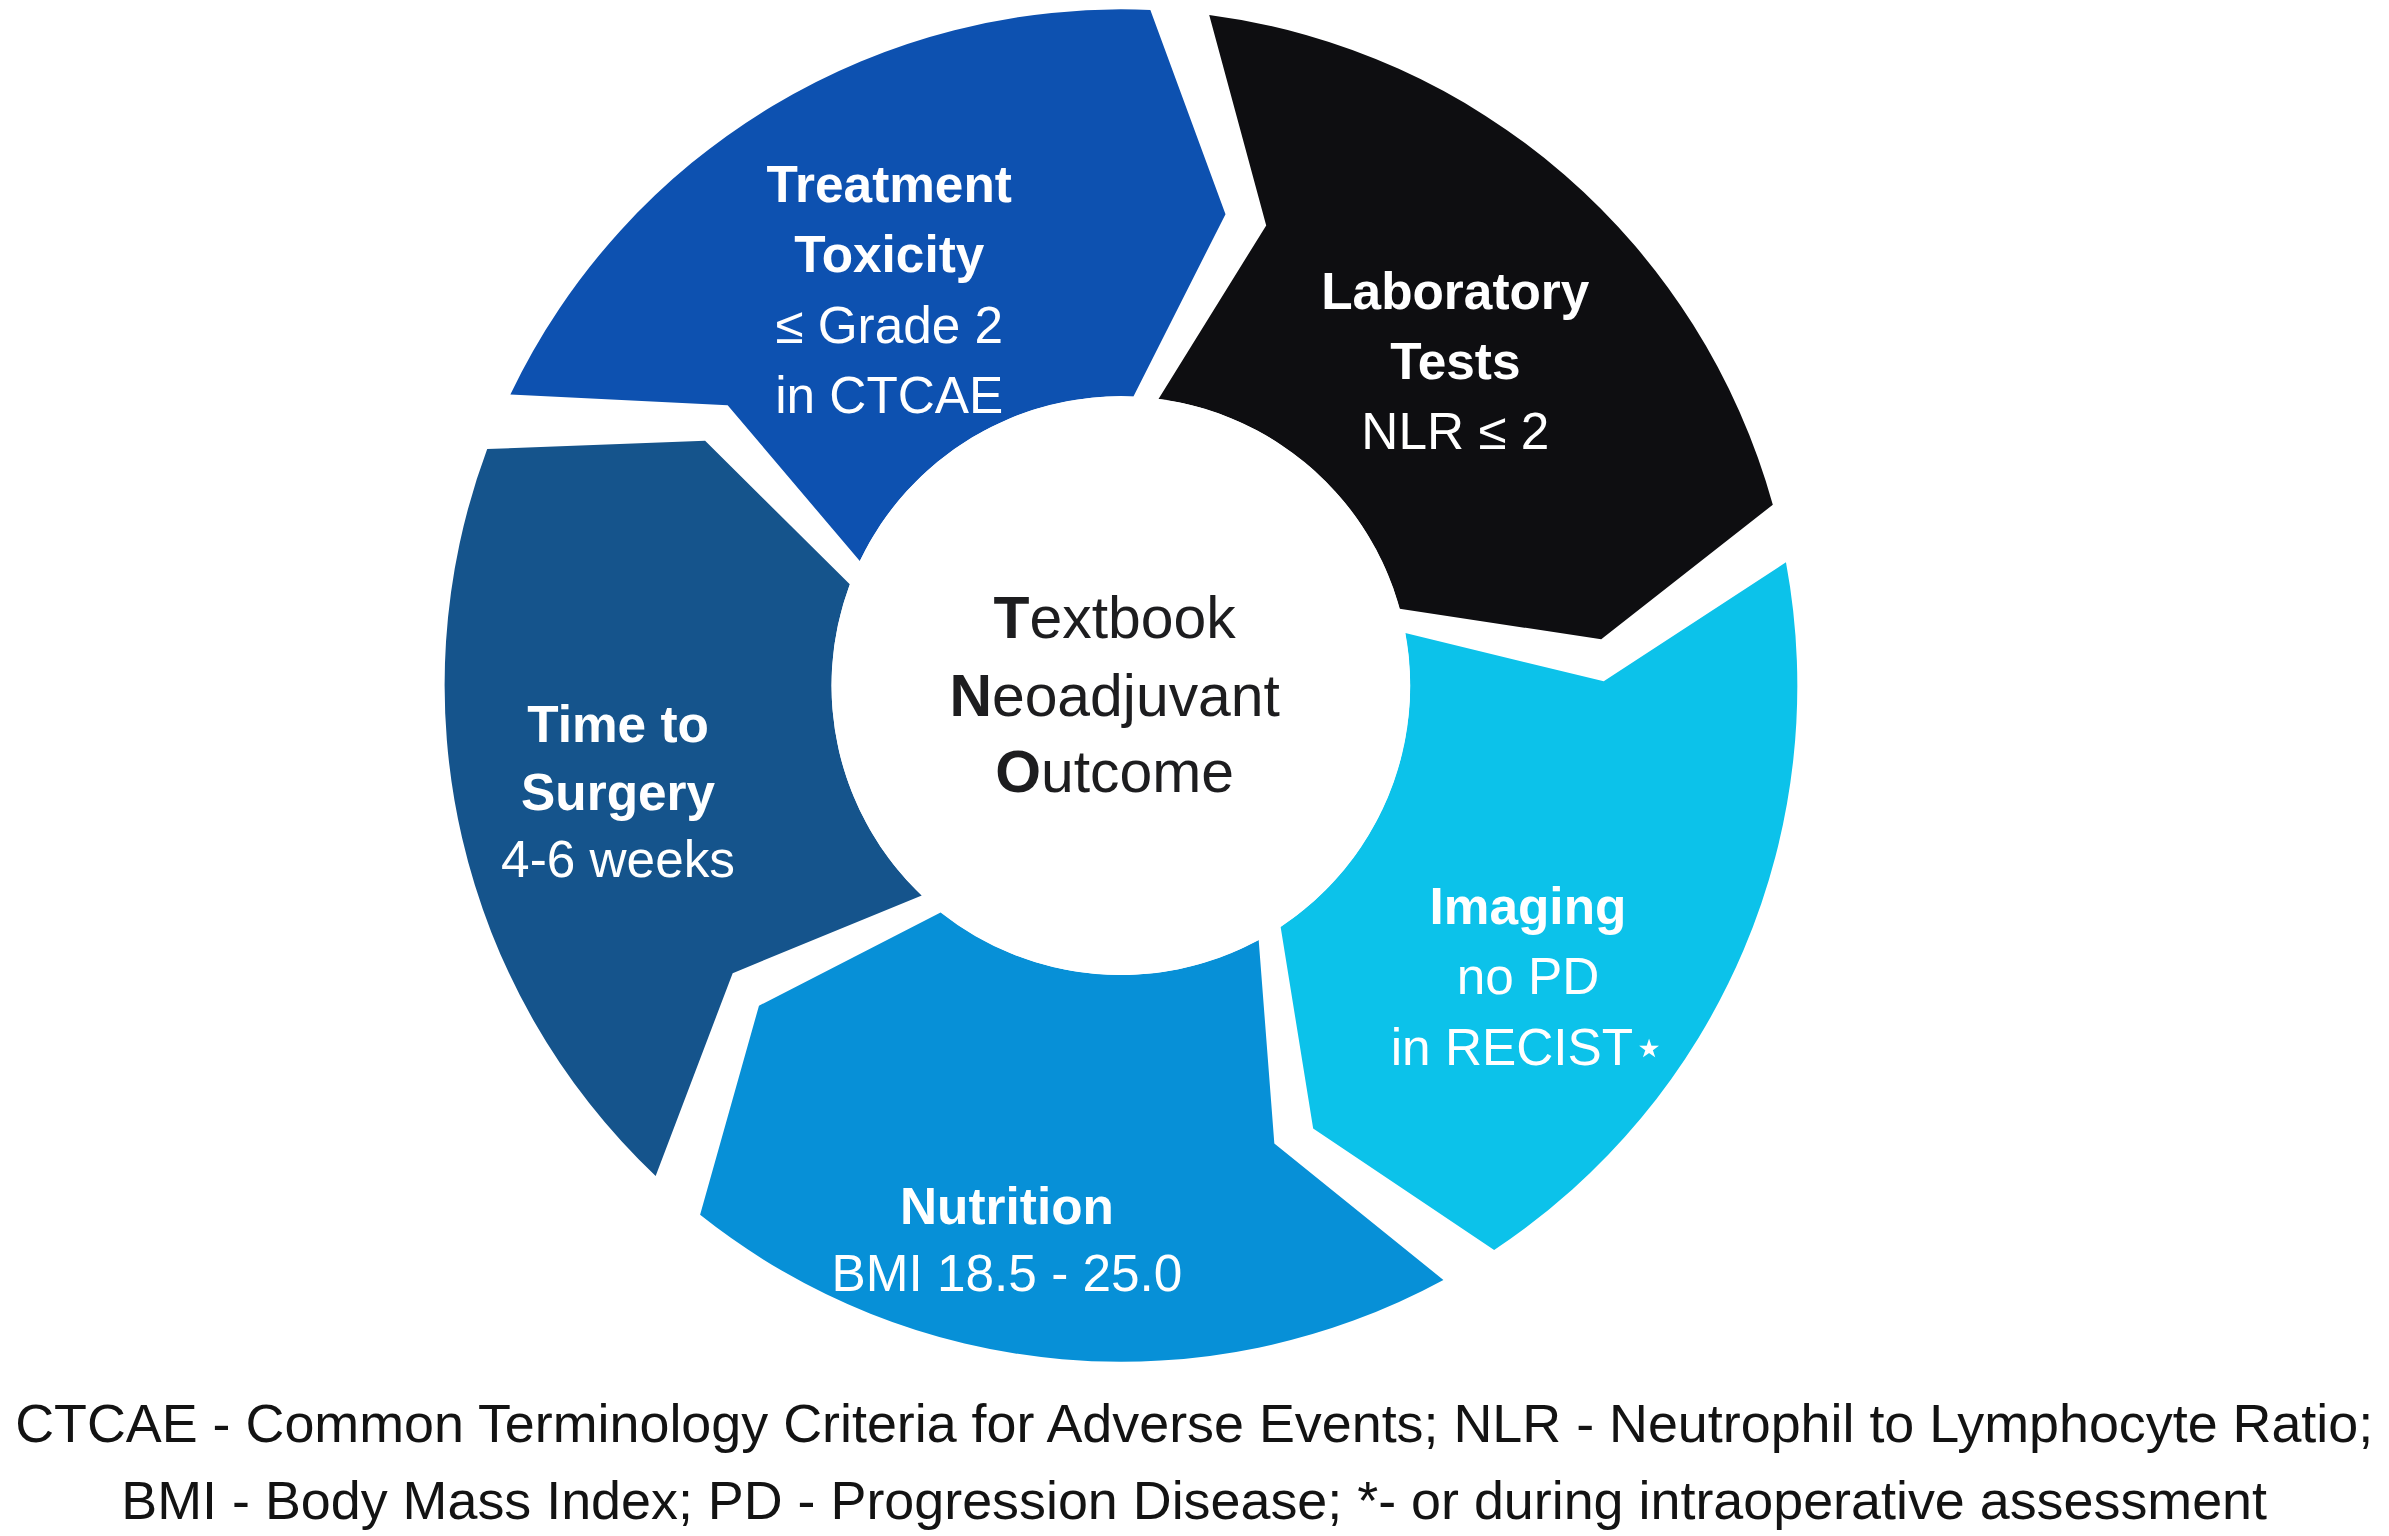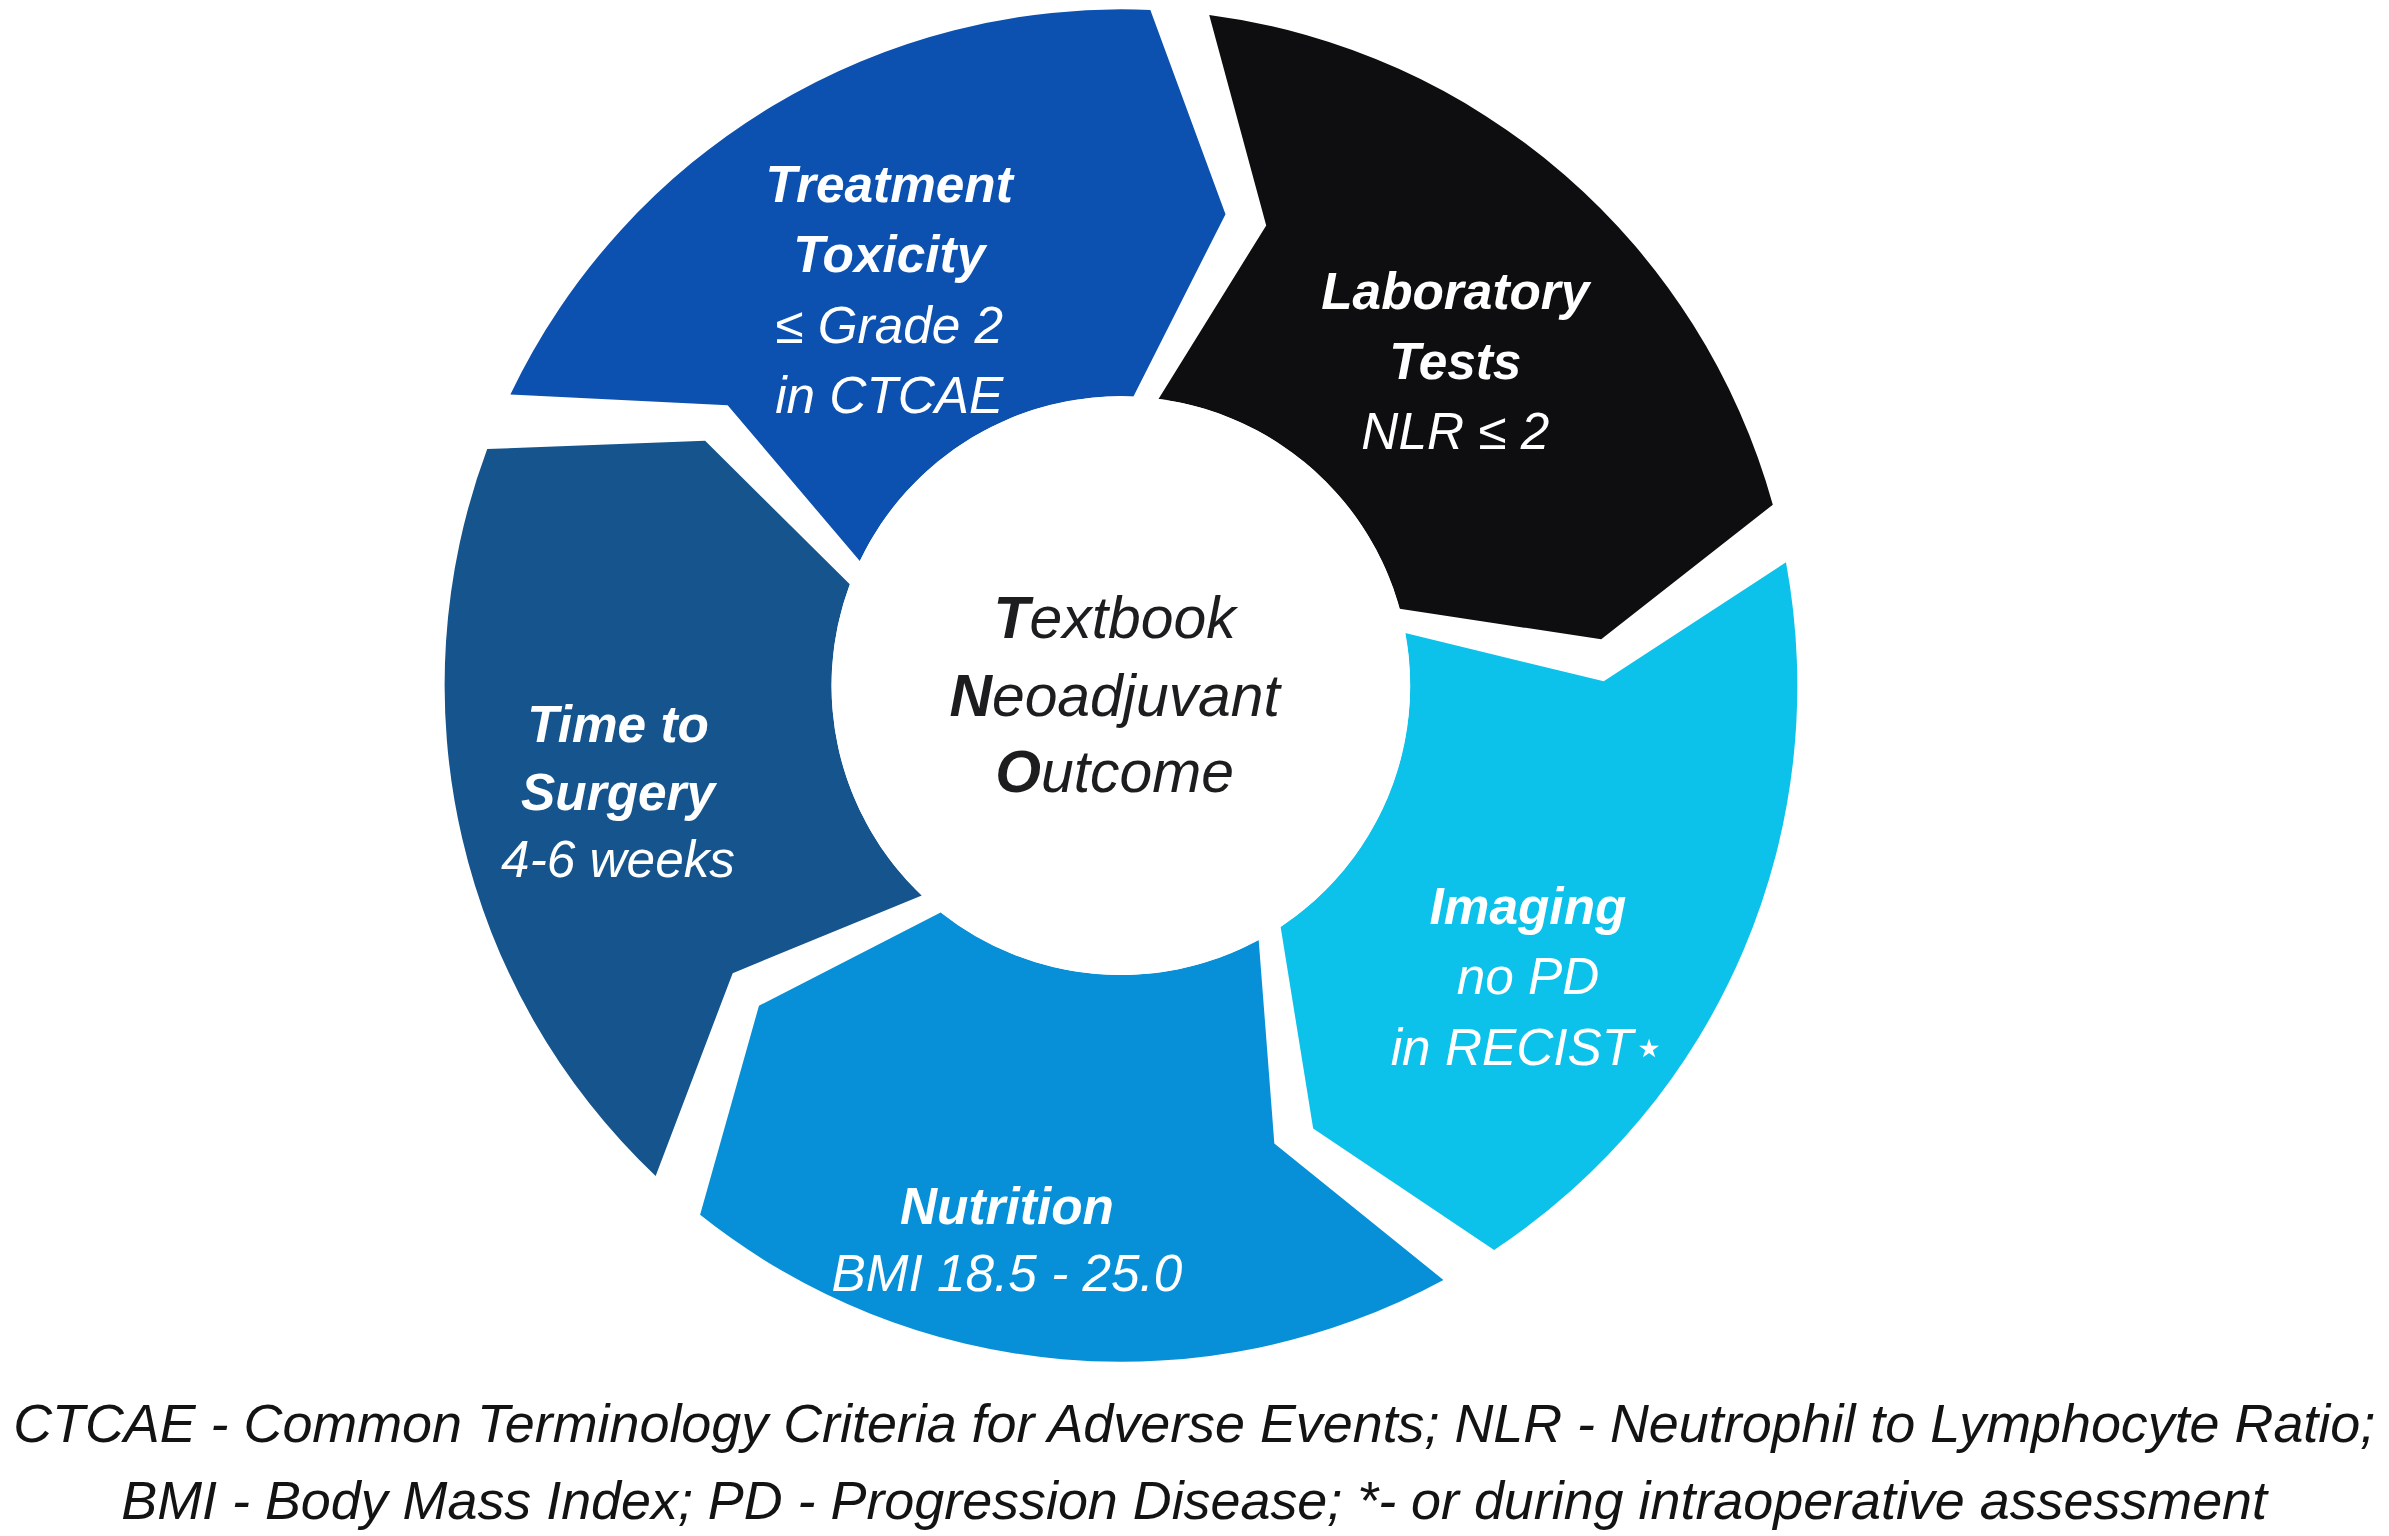--- a/index.html
+++ b/index.html
@@ -3,21 +3,20 @@
 <meta charset="utf-8">
 <style>
   html, body {
     margin: 0;
     padding: 0;
     background: #ffffff;
   }
   .figure-wrap {
     width: 100%;
     background: #ffffff;
-    font-style: italic;
   }
   svg {
     display: block;
     width: 100%;
     height: auto;
     font-family: "Liberation Sans", "DejaVu Sans", sans-serif;
   }
   text {
     text-anchor: middle;
     dominant-baseline: central;

